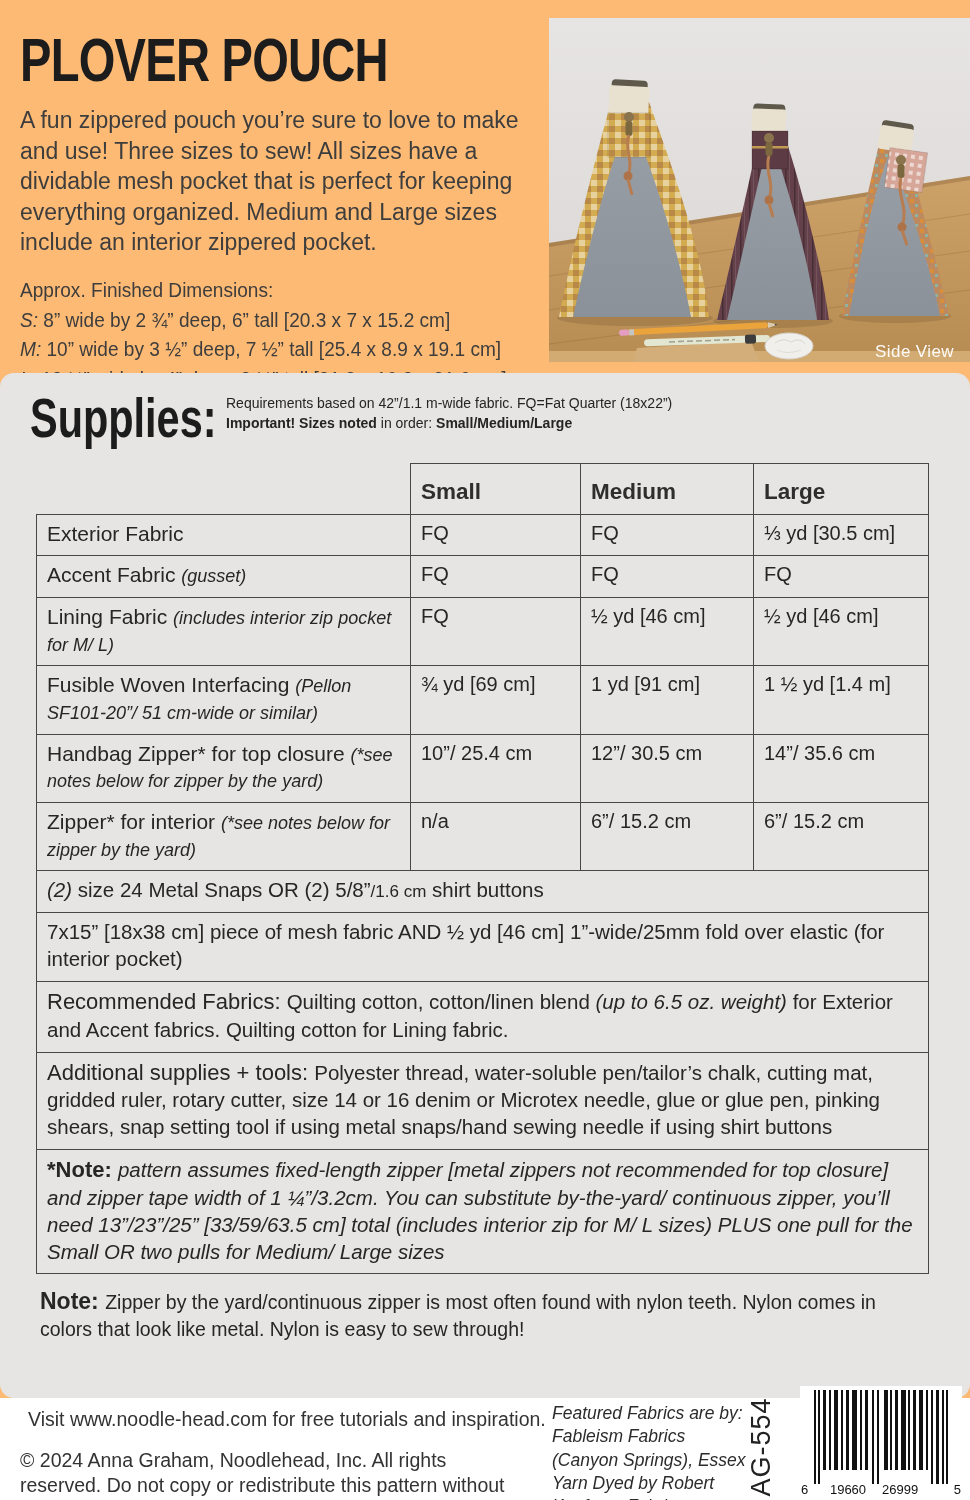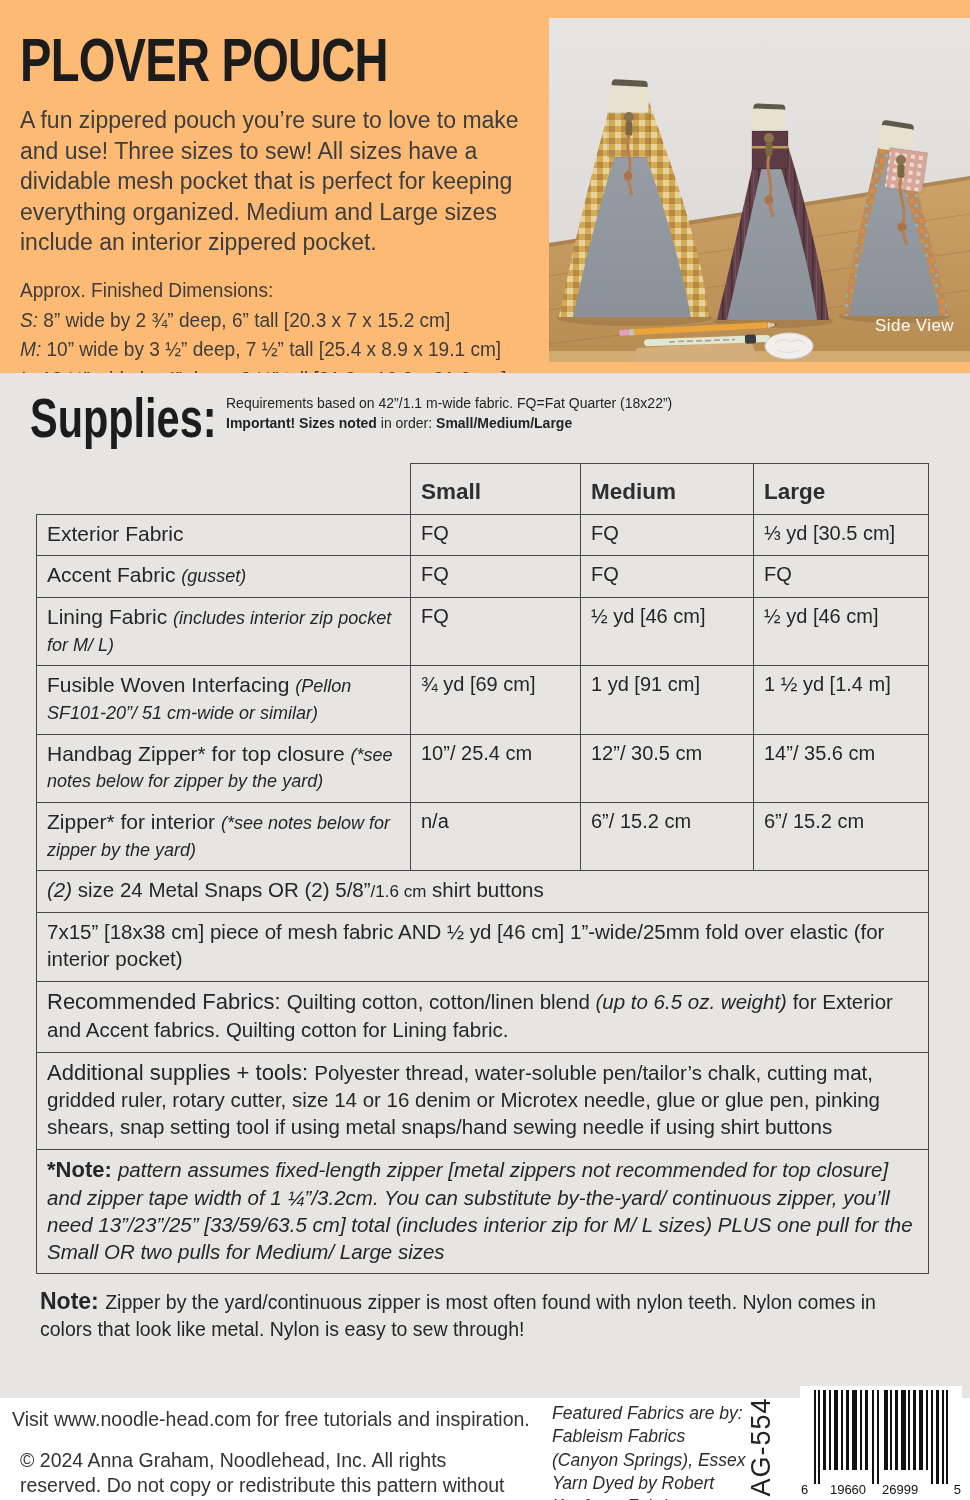--- a/index.html
+++ b/index.html
@@ -13,25 +13,25 @@
   .desc{margin:0 0 18px 0;font-size:23px;line-height:1.33;color:#3d3d3d;}
   .dims{font-size:20.5px;line-height:1.4;color:#3d3d3d;transform:scaleX(.93);transform-origin:0 0;white-space:nowrap;}
   .dims .dl{margin-bottom:1px;}
   .dims i{font-style:italic;}
   .skill{margin-top:26px;font-size:23px;color:#3d3d3d;}
   .skill i{font-style:italic;}
 
   
   .photo{position:absolute;left:549px;top:18px;width:421px;height:344px;overflow:hidden;background:#e2e0de;}
   .photo svg{display:block;}
-  .photo-caption{position:absolute;right:16px;bottom:26px;color:rgba(255,255,255,.95);
+  .photo-caption{position:absolute;right:16px;bottom:0;color:rgba(255,255,255,.95);
                  font-size:17px;letter-spacing:.4px;}
 
   
-  .supplies{position:absolute;left:0;top:373px;width:970px;height:1025px;background:#e6e5e3;overflow:hidden;}
+  .supplies{position:absolute;left:0;top:373px;width:970px;height:1025px;background:#e6e5e3;overflow:hidden;border-radius:14px;}
   .sup-head{display:flex;align-items:flex-start;padding:16px 0 0 30px;}
   .sup-title{margin:0;font-size:56px;line-height:1.05;font-weight:700;color:#1c1c1c;
              transform:scaleX(.74);transform-origin:0 0;white-space:nowrap;width:196px;flex:none;}
   .sup-req{padding-top:5px;font-size:14px;line-height:1.42;color:#242424;}
   .sup-req b{font-weight:700;}
 
   table.sup{border-collapse:collapse;table-layout:fixed;margin:15px 0 0 36px;width:892px;}
   col.c0{width:374px;}col.c1{width:170px;}col.c2{width:173px;}col.c3{width:175px;}
   .sup th,.sup td{border:1.5px solid #474747;padding:6px 10px 8px 10px;vertical-align:top;text-align:left;}
   .sup th{font-size:22.5px;font-weight:700;padding-top:15px;padding-bottom:9px;}
@@ -43,21 +43,21 @@
   .full i{font-style:italic;}
   .full .rowlabel{font-size:22px;}
   .full .smalltxt{font-size:17px;}
   .full .boldlbl{font-weight:700;font-size:22px;font-style:normal;}
 
   .gray-note{margin:12px 0 0 40px;width:880px;font-size:19.5px;line-height:1.33;color:#262626;}
   .gray-note b{font-weight:700;font-size:23px;margin-top:9px;}
 
   
   .footer{position:absolute;left:0;top:1398px;width:970px;height:102px;background:#ffffff;}
-  .visit{position:absolute;left:12px;top:10px;font-size:19.5px;color:#333;}
+  .visit{position:absolute;left:28px;top:10px;font-size:19.5px;color:#333;}
   .copy{position:absolute;left:20px;top:50px;width:510px;font-size:19.5px;line-height:1.3;color:#333;}
   .featured{position:absolute;left:552px;top:4px;width:200px;font-style:italic;
             font-size:17.5px;line-height:1.33;color:#2c2c2c;}
   .agcode{position:absolute;left:740px;top:-4px;width:42px;height:106px;}
   .agcode span{position:absolute;left:50%;top:50%;transform:translate(-50%,-50%) rotate(-90deg);
                font-size:27px;letter-spacing:1px;color:#222;white-space:nowrap;}
   .barcode{position:absolute;left:800px;top:-12px;width:162px;height:112px;background:#ffffff;}
   .barcode .digit{position:absolute;bottom:1px;font-size:13px;color:#111;}
   .d-left{left:1px;}
   .d-m1{left:24px;width:48px;text-align:center;}

